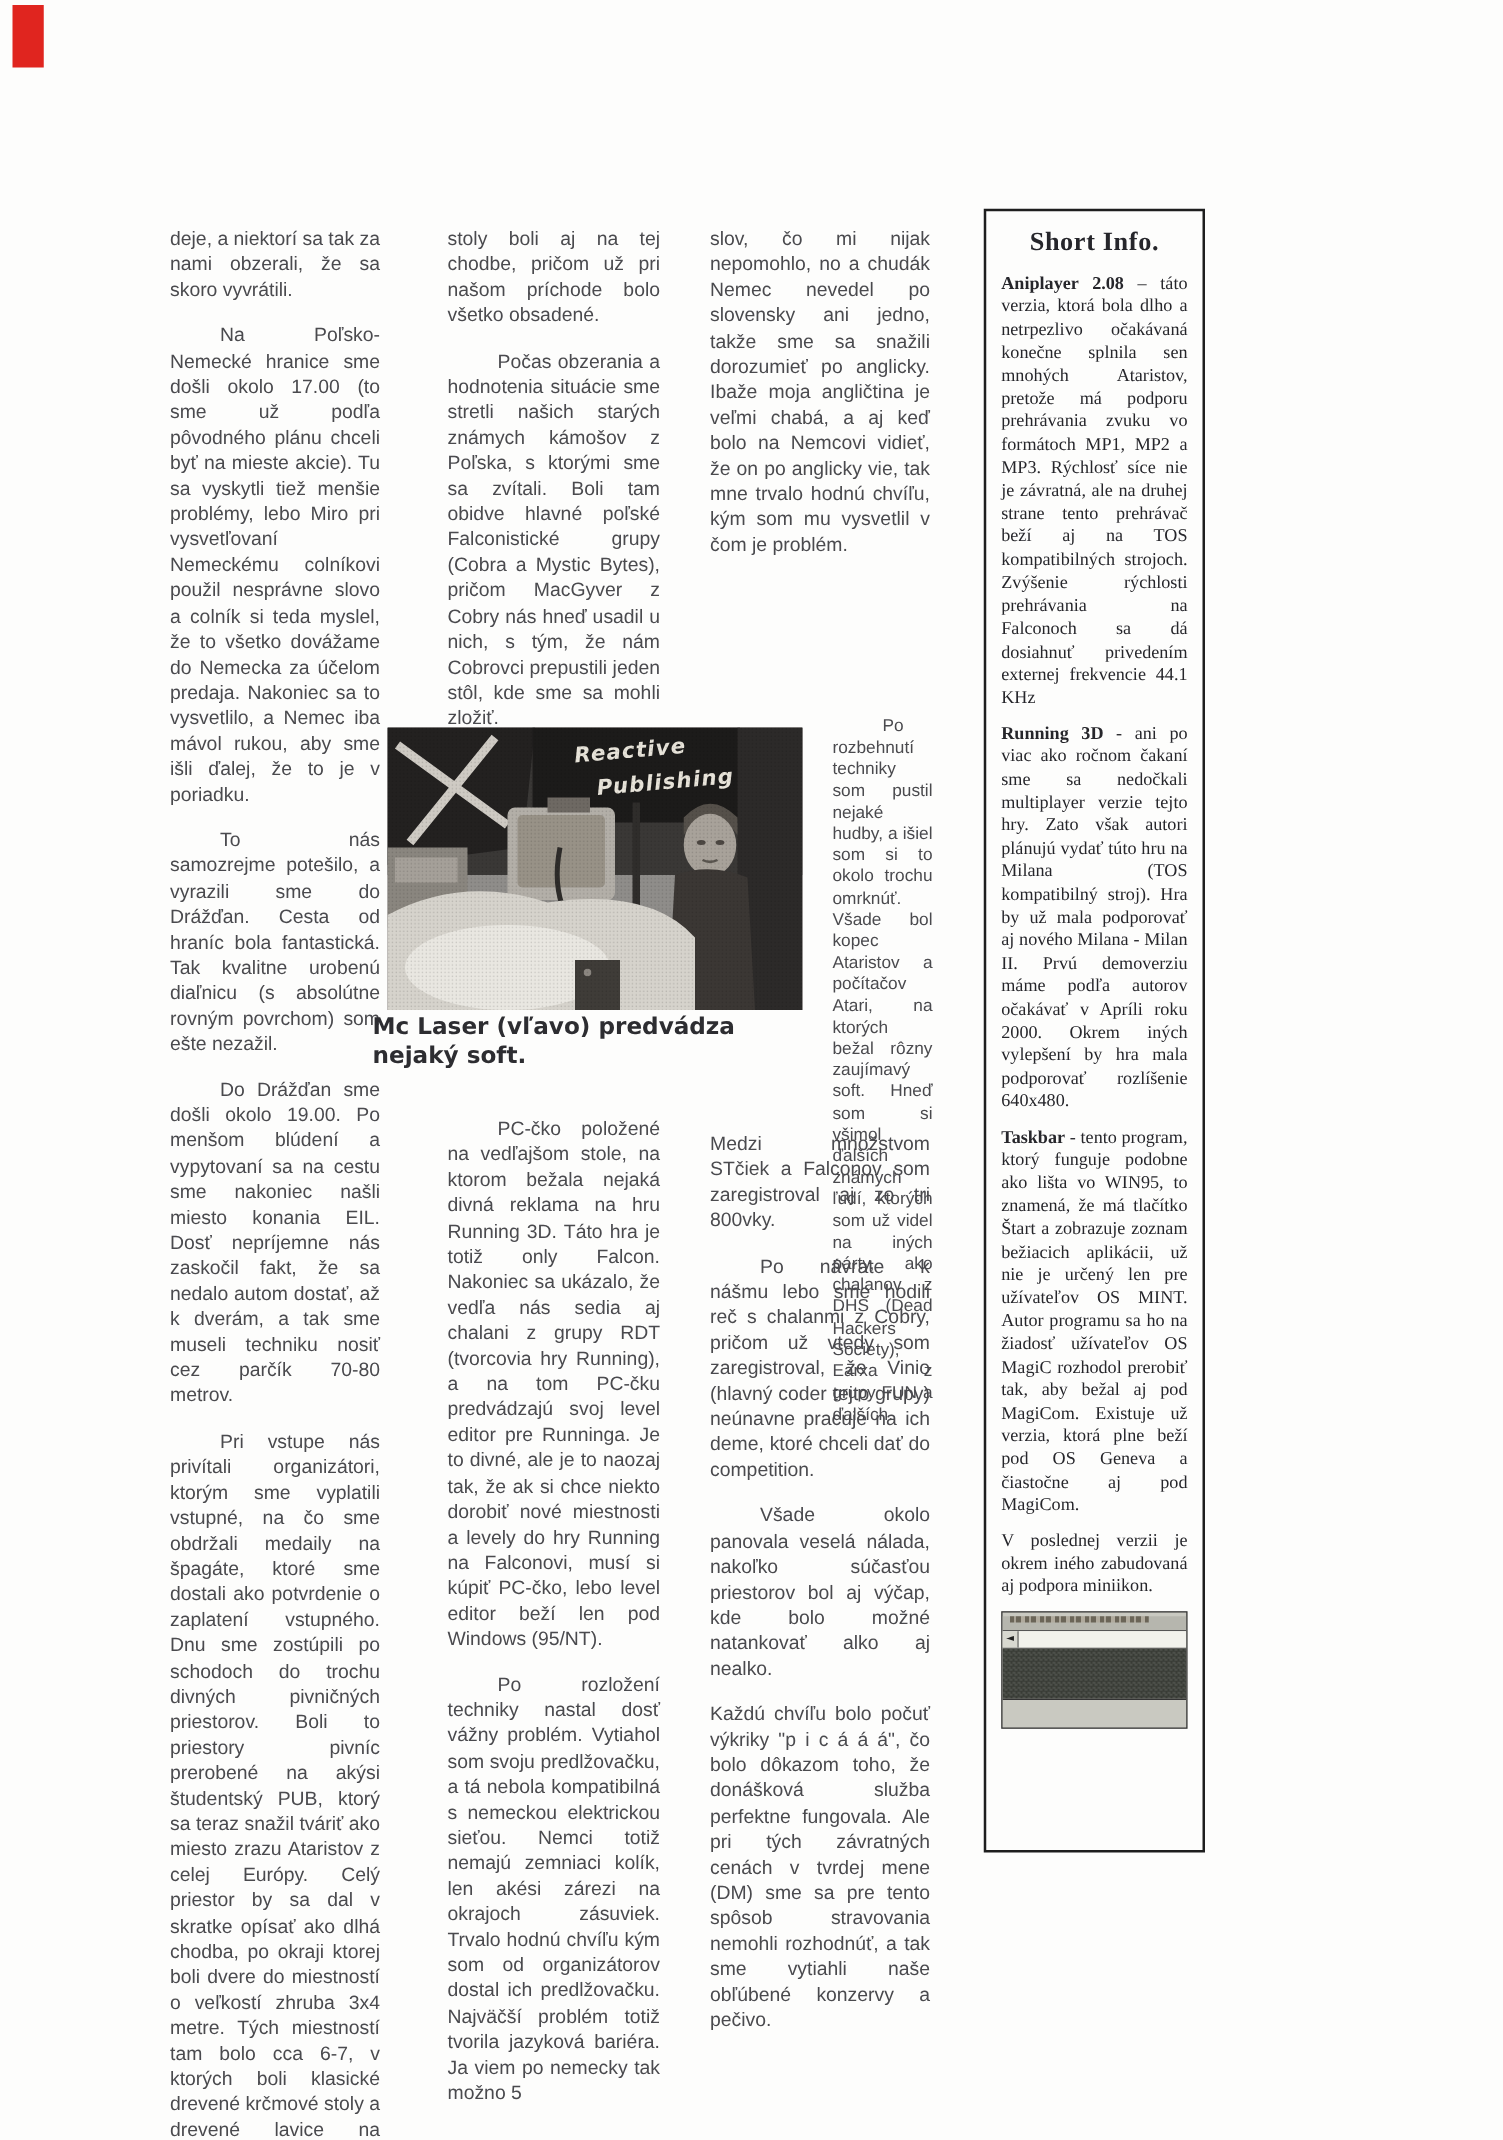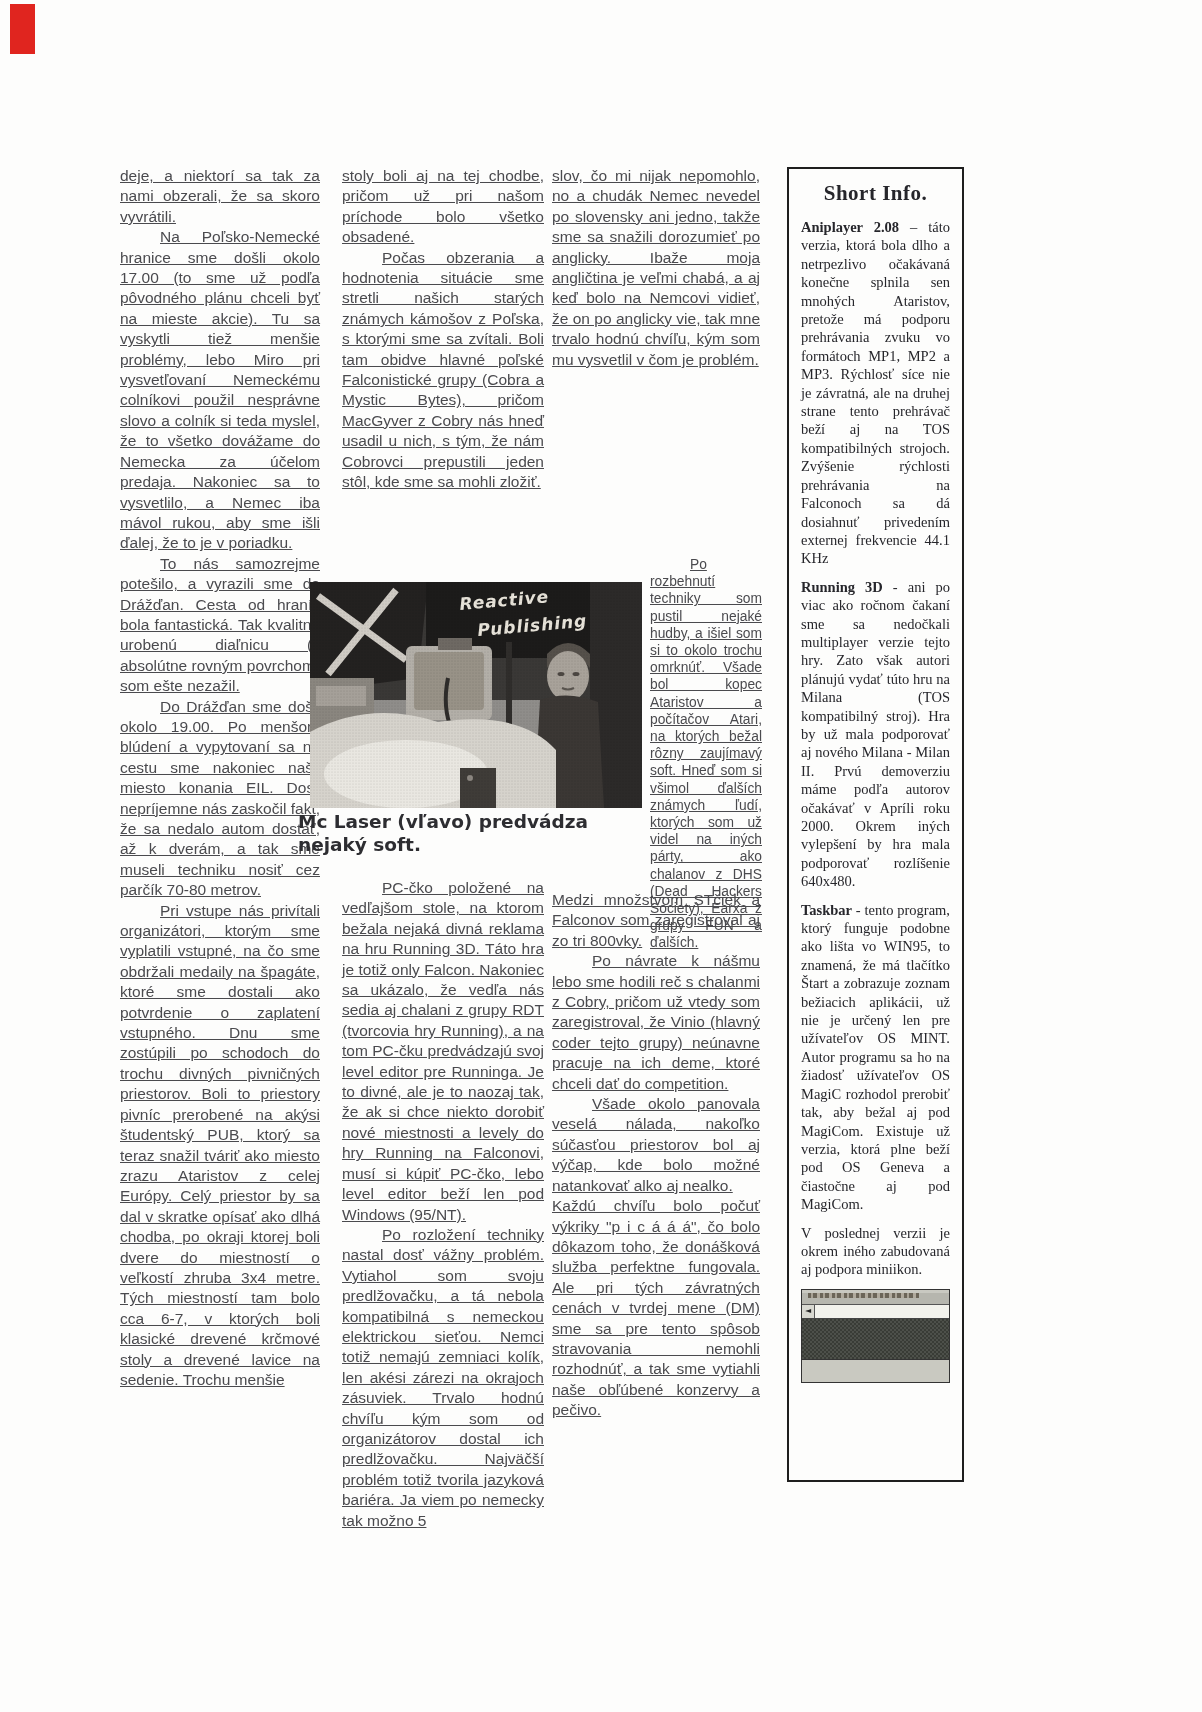--- a/index.html
+++ b/index.html
@@ -1,20 +1,20 @@
 <!DOCTYPE html>
 <html><head>
 <meta charset="utf-8">
 <style>
   html,body{margin:0;padding:0;background:#ffffff;}
   #page{position:relative;width:1202px;height:1712px;background:#fdfdfc;overflow:hidden;
         font-family:"Liberation Sans",sans-serif;}
   .red-mark{position:absolute;left:10px;top:4px;width:25px;height:50px;}
   .col{position:absolute;color:#4a4a4e;font-size:15.5px;line-height:20.4px;text-align:justify;}
-  .col p{margin:0;text-indent:40px;text-decoration:underline;}
+  .col p{margin:16px;text-indent:40px;}
   .col p.noindent{text-indent:0;}
   #col1{left:120px;top:166px;width:200px;}
   #col2a{left:342px;top:166px;width:202px;}
   #col2b{left:342px;top:878px;width:202px;}
   #col3a{left:552px;top:166px;width:208px;}
   #col3b{left:650px;top:556px;width:112px;font-size:13.8px;line-height:17.2px;}
   #col3c{left:552px;top:890px;width:208px;}
   #photo{position:absolute;left:310px;top:582px;width:332px;height:226px;background:#8f8d8a;}
   #caption{position:absolute;left:298px;top:810px;width:350px;text-align:left;
            font-weight:bold;font-size:18.5px;line-height:23px;color:#2d2d31;

